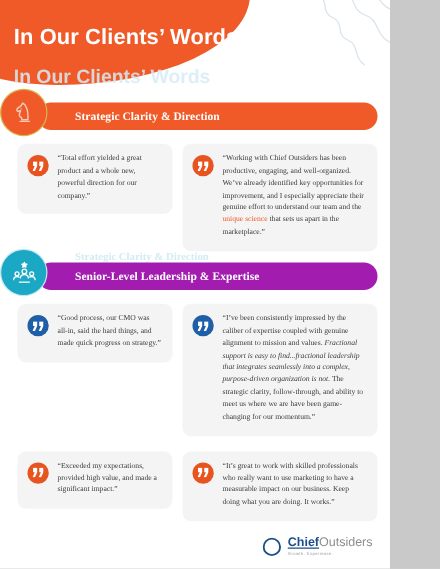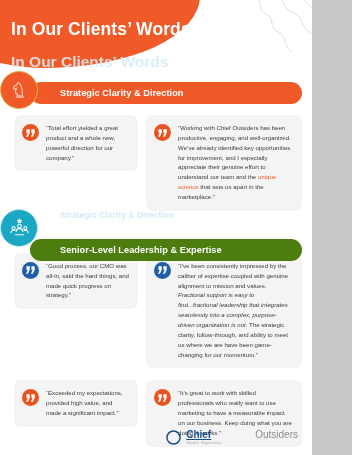--- a/index.html
+++ b/index.html
@@ -53,21 +53,21 @@
     top: 53px;
     left: 11px;
     color: #d6ecf5;
     font-size: 15.5px;
     font-weight: bold;
     white-space: nowrap;
     opacity: .85;
   }
 
   
-  .section { position: relative; }
+  .section { position: relative; font-family: Liberation Serif, serif; }
   .band-row {
     position: relative;
     height: 30px;
     margin: 0 10px 0 14px;
   }
   .band {
     position: absolute;
     left: 16px;
     right: 0;
     top: 4px;
@@ -91,21 +91,21 @@
     width: 36px;
     height: 36px;
     border-radius: 50%;
     display: flex;
     align-items: center;
     justify-content: center;
   }
   .band-icon svg { display: block; }
 
   .band.orange  { background: #ef5a28; }
-  .band.teal    { background: #4d7c0f; margin-top: 19px; }
+  .band.teal    { background: #a21caf; }
   .icon.orange  { background: #ef5a28; border: 1.5px solid #d8b44a; }
   .icon.teal    { background: #1ba8c4; border: 1.5px solid #bfe7f0; }
 
   
   .ghost-band-label {
     position: absolute;
     left: 46px;
     color: #cfe9f2;
     font-size: 8.6px;
     font-weight: bold;
@@ -163,21 +163,21 @@
     gap: 5px;
   }
   .logo-mark { flex: none; }
   .logo-words { line-height: 1; }
   .logo-line {
     font-size: 10px;
     font-weight: bold;
     white-space: nowrap;
   }
   .logo-chief { color: #1b4f8a; text-decoration: underline; }
-  .logo-outsiders { color: #8d8d8d; font-weight: normal; margin-left: 44px; }
+  .logo-outsiders { color: #8d8d8d; font-weight: normal; }
   .logo-tag {
     font-size: 3.3px;
     color: #9a9a9a;
     letter-spacing: .35px;
     margin-top: 2px;
     white-space: nowrap;
   }
 </style>
 </head>
 <body>

